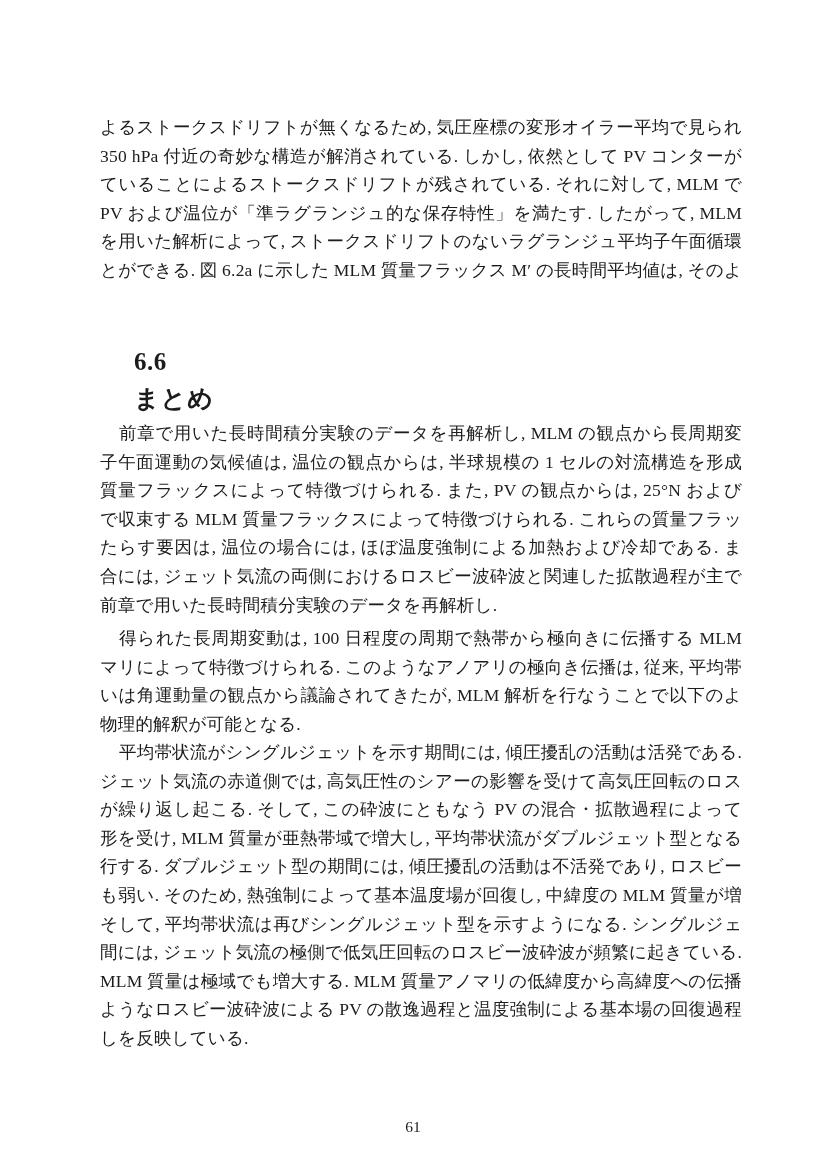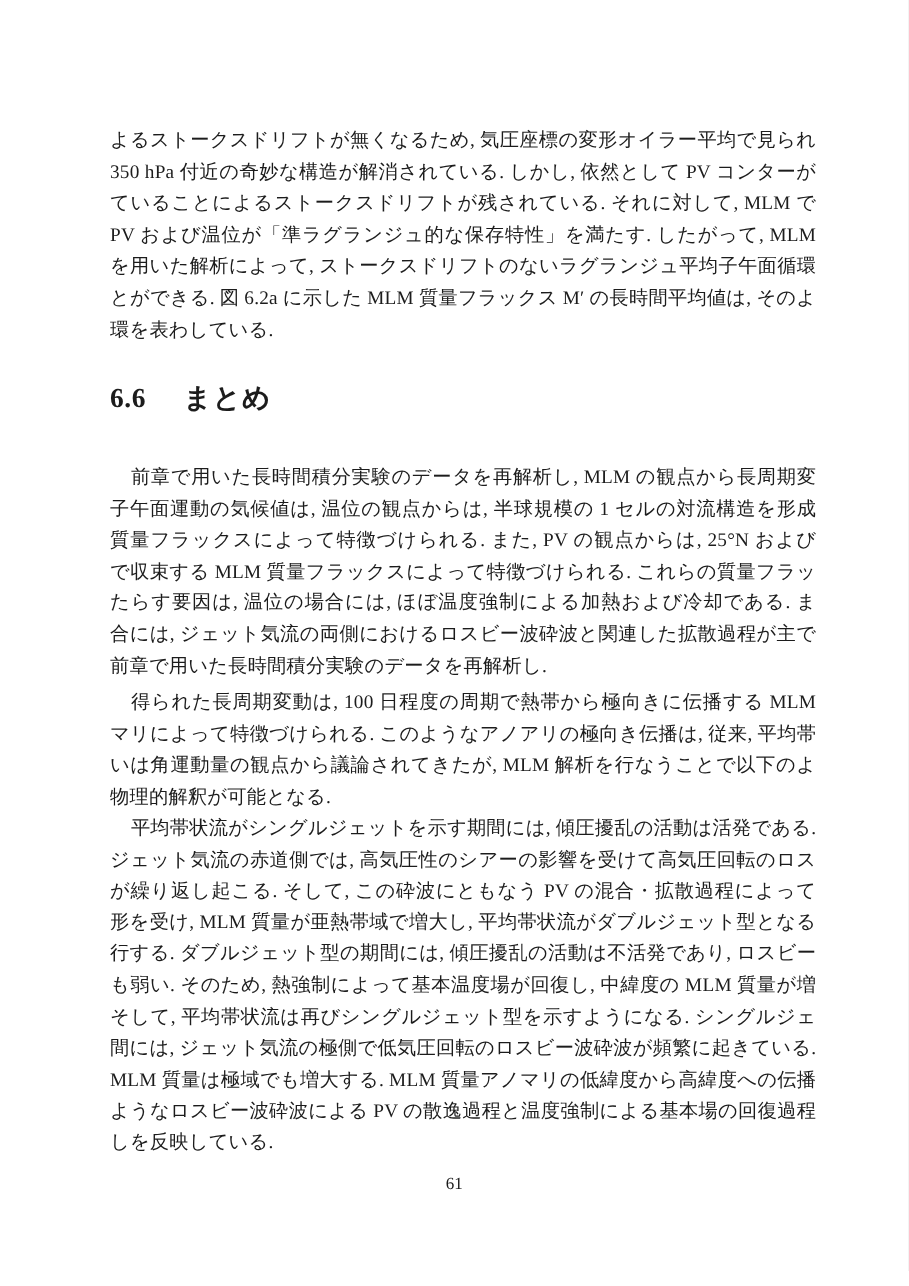--- a/index.html
+++ b/index.html
@@ -44,36 +44,37 @@
   .section-heading {
     position: absolute;
     left: 100px;
     top: 344px;
     width: 642px;
     font-weight: bold;
     font-size: 25px;
     line-height: 36px;
     display: flex;
     align-items: baseline;
+    flex-direction: column;
   }
   .section-number {
     font-family: "Liberation Serif", "DejaVu Serif", serif;
     font-weight: bold;
     letter-spacing: 0.5px;
   }
   .section-title {
     font-family: Liberation Sans, sans-serif;
     font-weight: 600;
     margin-left: 34px;
     letter-spacing: 1px;
   }
   .page-number {
     position: absolute;
     left: 0;
-    top: 1068px;
+    top: 1118px;
     width: 100%;
     text-align: center;
     font-size: 15.5px;
     color: #1c1c1c;
   }
   #para0 { top: 113px; }
   #para1 { top: 419px; }
   #para2 { top: 624px; }
   #para3 { top: 738px; }
 </style>
@@ -82,21 +83,20 @@
 
 <div class="page">
 
   <div class="textblock" id="para0">
     <span class="line">よるストークスドリフトが無くなるため, 気圧座標の変形オイラー平均で見られた 60°N,</span>
     <span class="line">350 hPa 付近の奇妙な構造が解消されている. しかし, 依然として PV コンターが波打っ</span>
     <span class="line">ていることによるストークスドリフトが残されている. それに対して, MLM では平均した</span>
     <span class="line">PV および温位が「準ラグランジュ的な保存特性」を満たす. したがって, MLM 連続の式</span>
     <span class="line">を用いた解析によって, ストークスドリフトのないラグランジュ平均子午面循環を得るこ</span>
     <span class="line">とができる. 図 6.2a に示した MLM 質量フラックス M′ の長時間平均値は, そのような循</span>
-    <span class="line last">環を表わしている.</span>
   </div>
 
   <div class="section-heading">
     <span class="section-number">6.6</span>
     <span class="section-title">まとめ</span>
   </div>
 
   <div class="textblock" id="para1">
     <span class="line indent">前章で用いた長時間積分実験のデータを再解析し, MLM の観点から長周期変動を調べた.</span>
     <span class="line">子午面運動の気候値は, 温位の観点からは, 半球規模の 1 セルの対流構造を形成する MLM</span>

